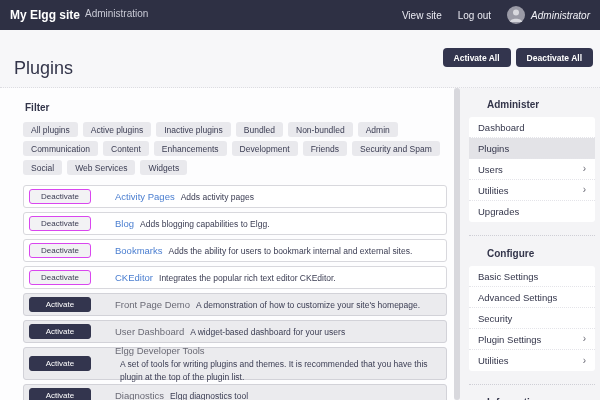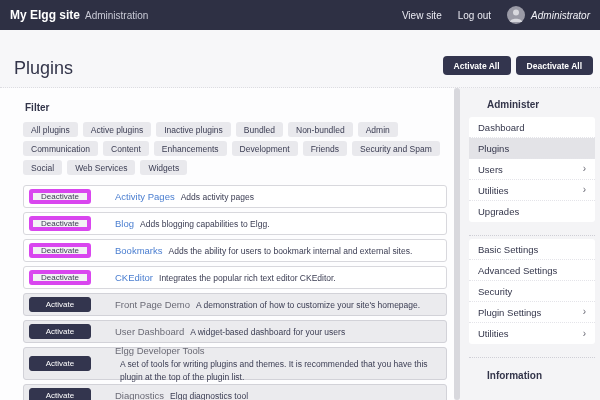--- a/index.html
+++ b/index.html
@@ -9,21 +9,21 @@
     background:#f7f7f9;
     color:#33354a;
   }
 
   
   .topbar {
     height:30px; background:#2e3044; color:#fff;
     display:flex; align-items:center; justify-content:space-between;
     padding:0 10px;
   }
-  .topbar-left { display:flex; align-items:center; gap:5px; }
+  .topbar-left { display:flex; align-items:flex-start; gap:5px; }
   .site-title { font-size:12px; font-weight:bold; cursor:pointer; }
   .context-label { font-size:10px; color:#c9cad6; font-weight:normal; }
   .topbar-right { display:flex; align-items:center; gap:16px; }
   .topbar-link { font-size:10px; color:#e9e9f1; text-decoration:none; cursor:pointer; }
   .avatar {
     width:18px; height:18px; border-radius:50%;
     background:#9a9aa6; display:inline-flex; align-items:center; justify-content:center;
     overflow:hidden; cursor:pointer; margin-right:-10px;
   }
   .username { font-size:10px; color:#f2f2f7; cursor:pointer;font-style:italic; }
@@ -31,21 +31,21 @@
   
   .page-header {
     height:58px; position:relative;
     border-bottom:1px dotted #dddde2;
     background:#f7f7f9;
   }
   .page-title {
     position:absolute; left:14px; bottom:8px;
     font-size:18px; font-weight:normal; color:#33354a;
   }
-  .header-actions { position:absolute; right:7px; top:26px; display:flex; gap:5px; }
+  .header-actions { position:absolute; right:7px; top:18px; display:flex; gap:5px; }
   .btn-dark {
     background:#33354e; color:#fff; border:none; border-radius:4px;
     font-size:8.5px; font-weight:bold; font-family:inherit;
     height:19px; padding:0 11px; cursor:pointer;
   }
 
   
   .content { display:flex; height:312px; }
   .main { width:454px; background:#fdfdfe; padding:10px 0 0 23px; }
   .scrollbar-track { width:6px; background:#d8d8dd; border-radius:3px; }
@@ -66,21 +66,21 @@
     background:#fff; border:1px solid #d8d8dd; border-radius:3px;
     display:flex; align-items:center; padding-left:5px;
   }
   .plugin-row.inactive { background:#ebebee; border-color:#d2d2d8; }
   .plugin-row.stacked { height:33px; }
   .row-btn {
     width:62px; height:15px; flex:0 0 62px;
     font-size:8px; font-family:inherit; border-radius:3px; cursor:pointer;
     display:flex; align-items:center; justify-content:center;
   }
-  .row-btn.light { background:#f2f2f4; border:4px solid #d946ef; color:#3a3c52; }
+  .row-btn.light { background:#f2f2f4; border:1px solid #d946ef; color:#3a3c52; }
   .row-btn.dark { background:#33354e; border:1px solid #33354e; color:#fff; }
   .plugin-info { margin-left:24px; font-size:0; }
   .plugin-name { font-size:9.5px; color:#6a6a75; }
   .plugin-name.link { color:#4a7ed0; cursor:pointer; }
   .plugin-desc { font-size:8.5px; color:#3a3c52; margin-left:6px; }
   .stacked .plugin-info { display:flex; flex-direction:column; line-height:1.5; }
   .stacked .plugin-desc { margin-left:5px; }
 
   
   .sb-section + .sb-section { border-top:1px dotted #cfcfd6; margin-top:13px; padding-top:3px; }
@@ -200,20 +200,21 @@
           <div class="sb-item">
             <span>Utilities</span>
             <span class="chev">›</span>
           </div>
           <div class="sb-item">
             <span>Upgrades</span>
           </div>
         </div>
       </div>
       <div class="sb-section">
+        <div class="sb-header">Configure</div>
         <div class="sb-box">
           <div class="sb-item">
             <span>Basic Settings</span>
           </div>
           <div class="sb-item">
             <span>Advanced Settings</span>
           </div>
           <div class="sb-item">
             <span>Security</span>
           </div>

